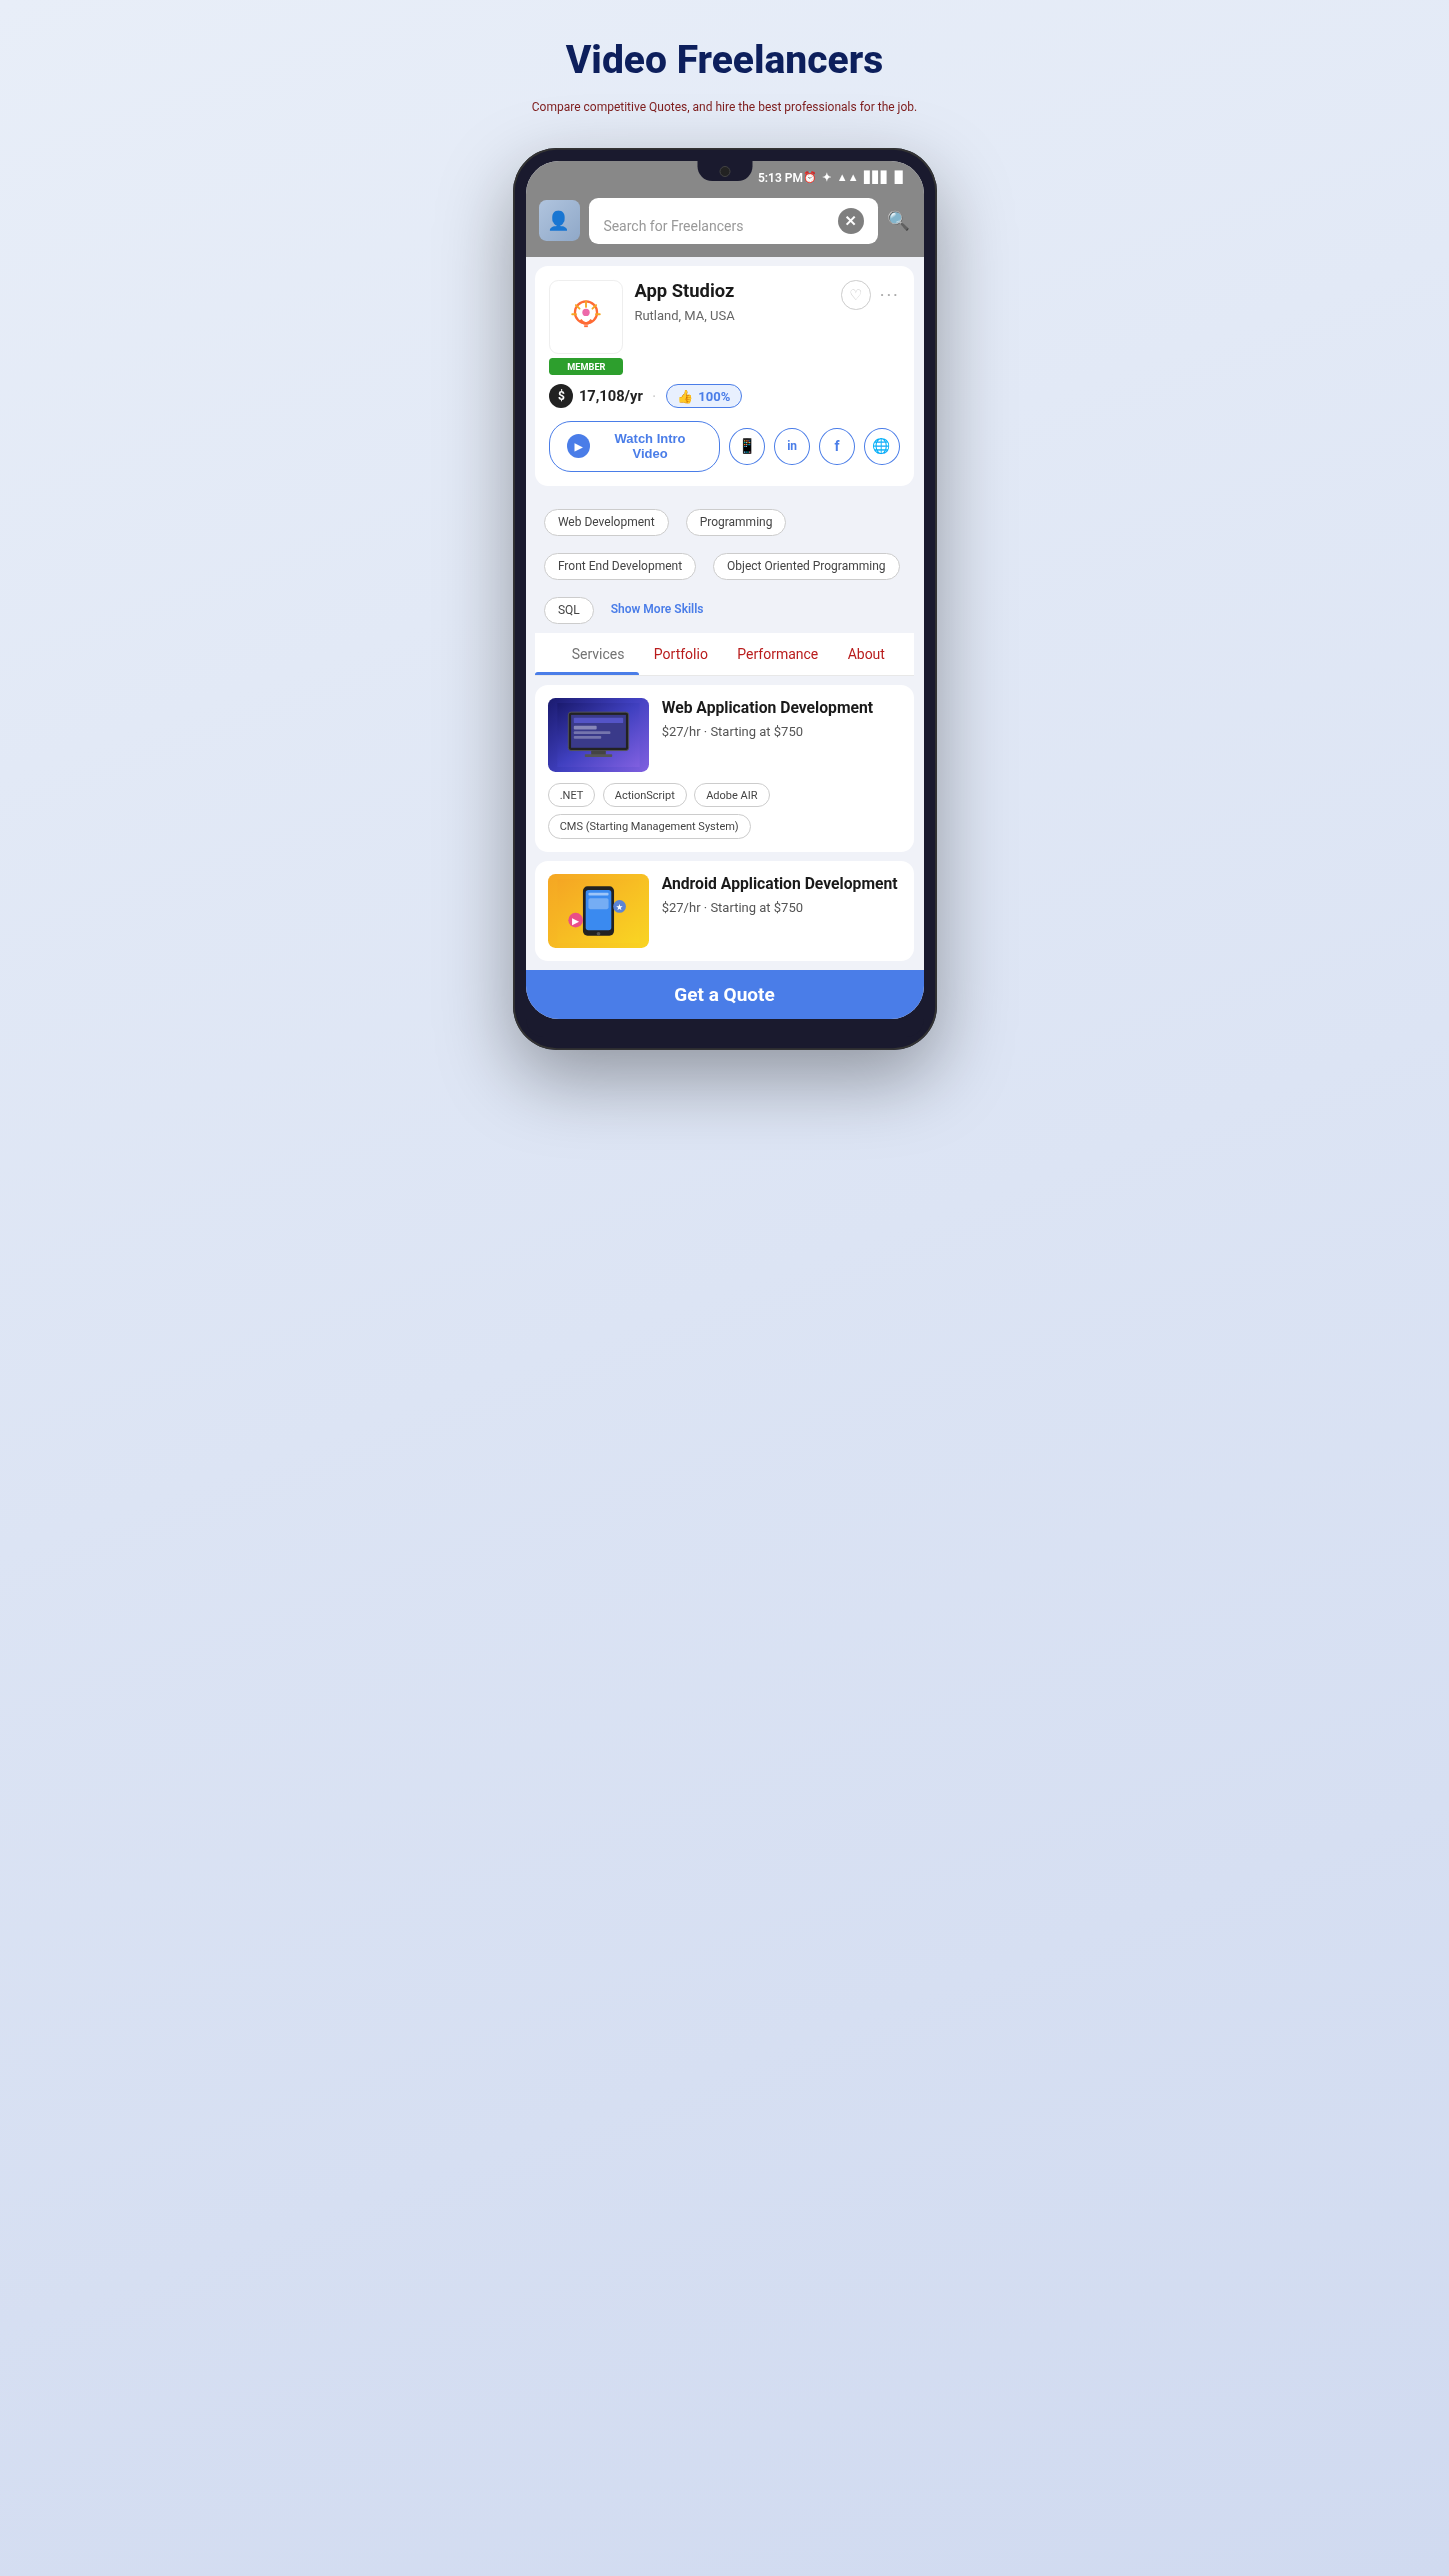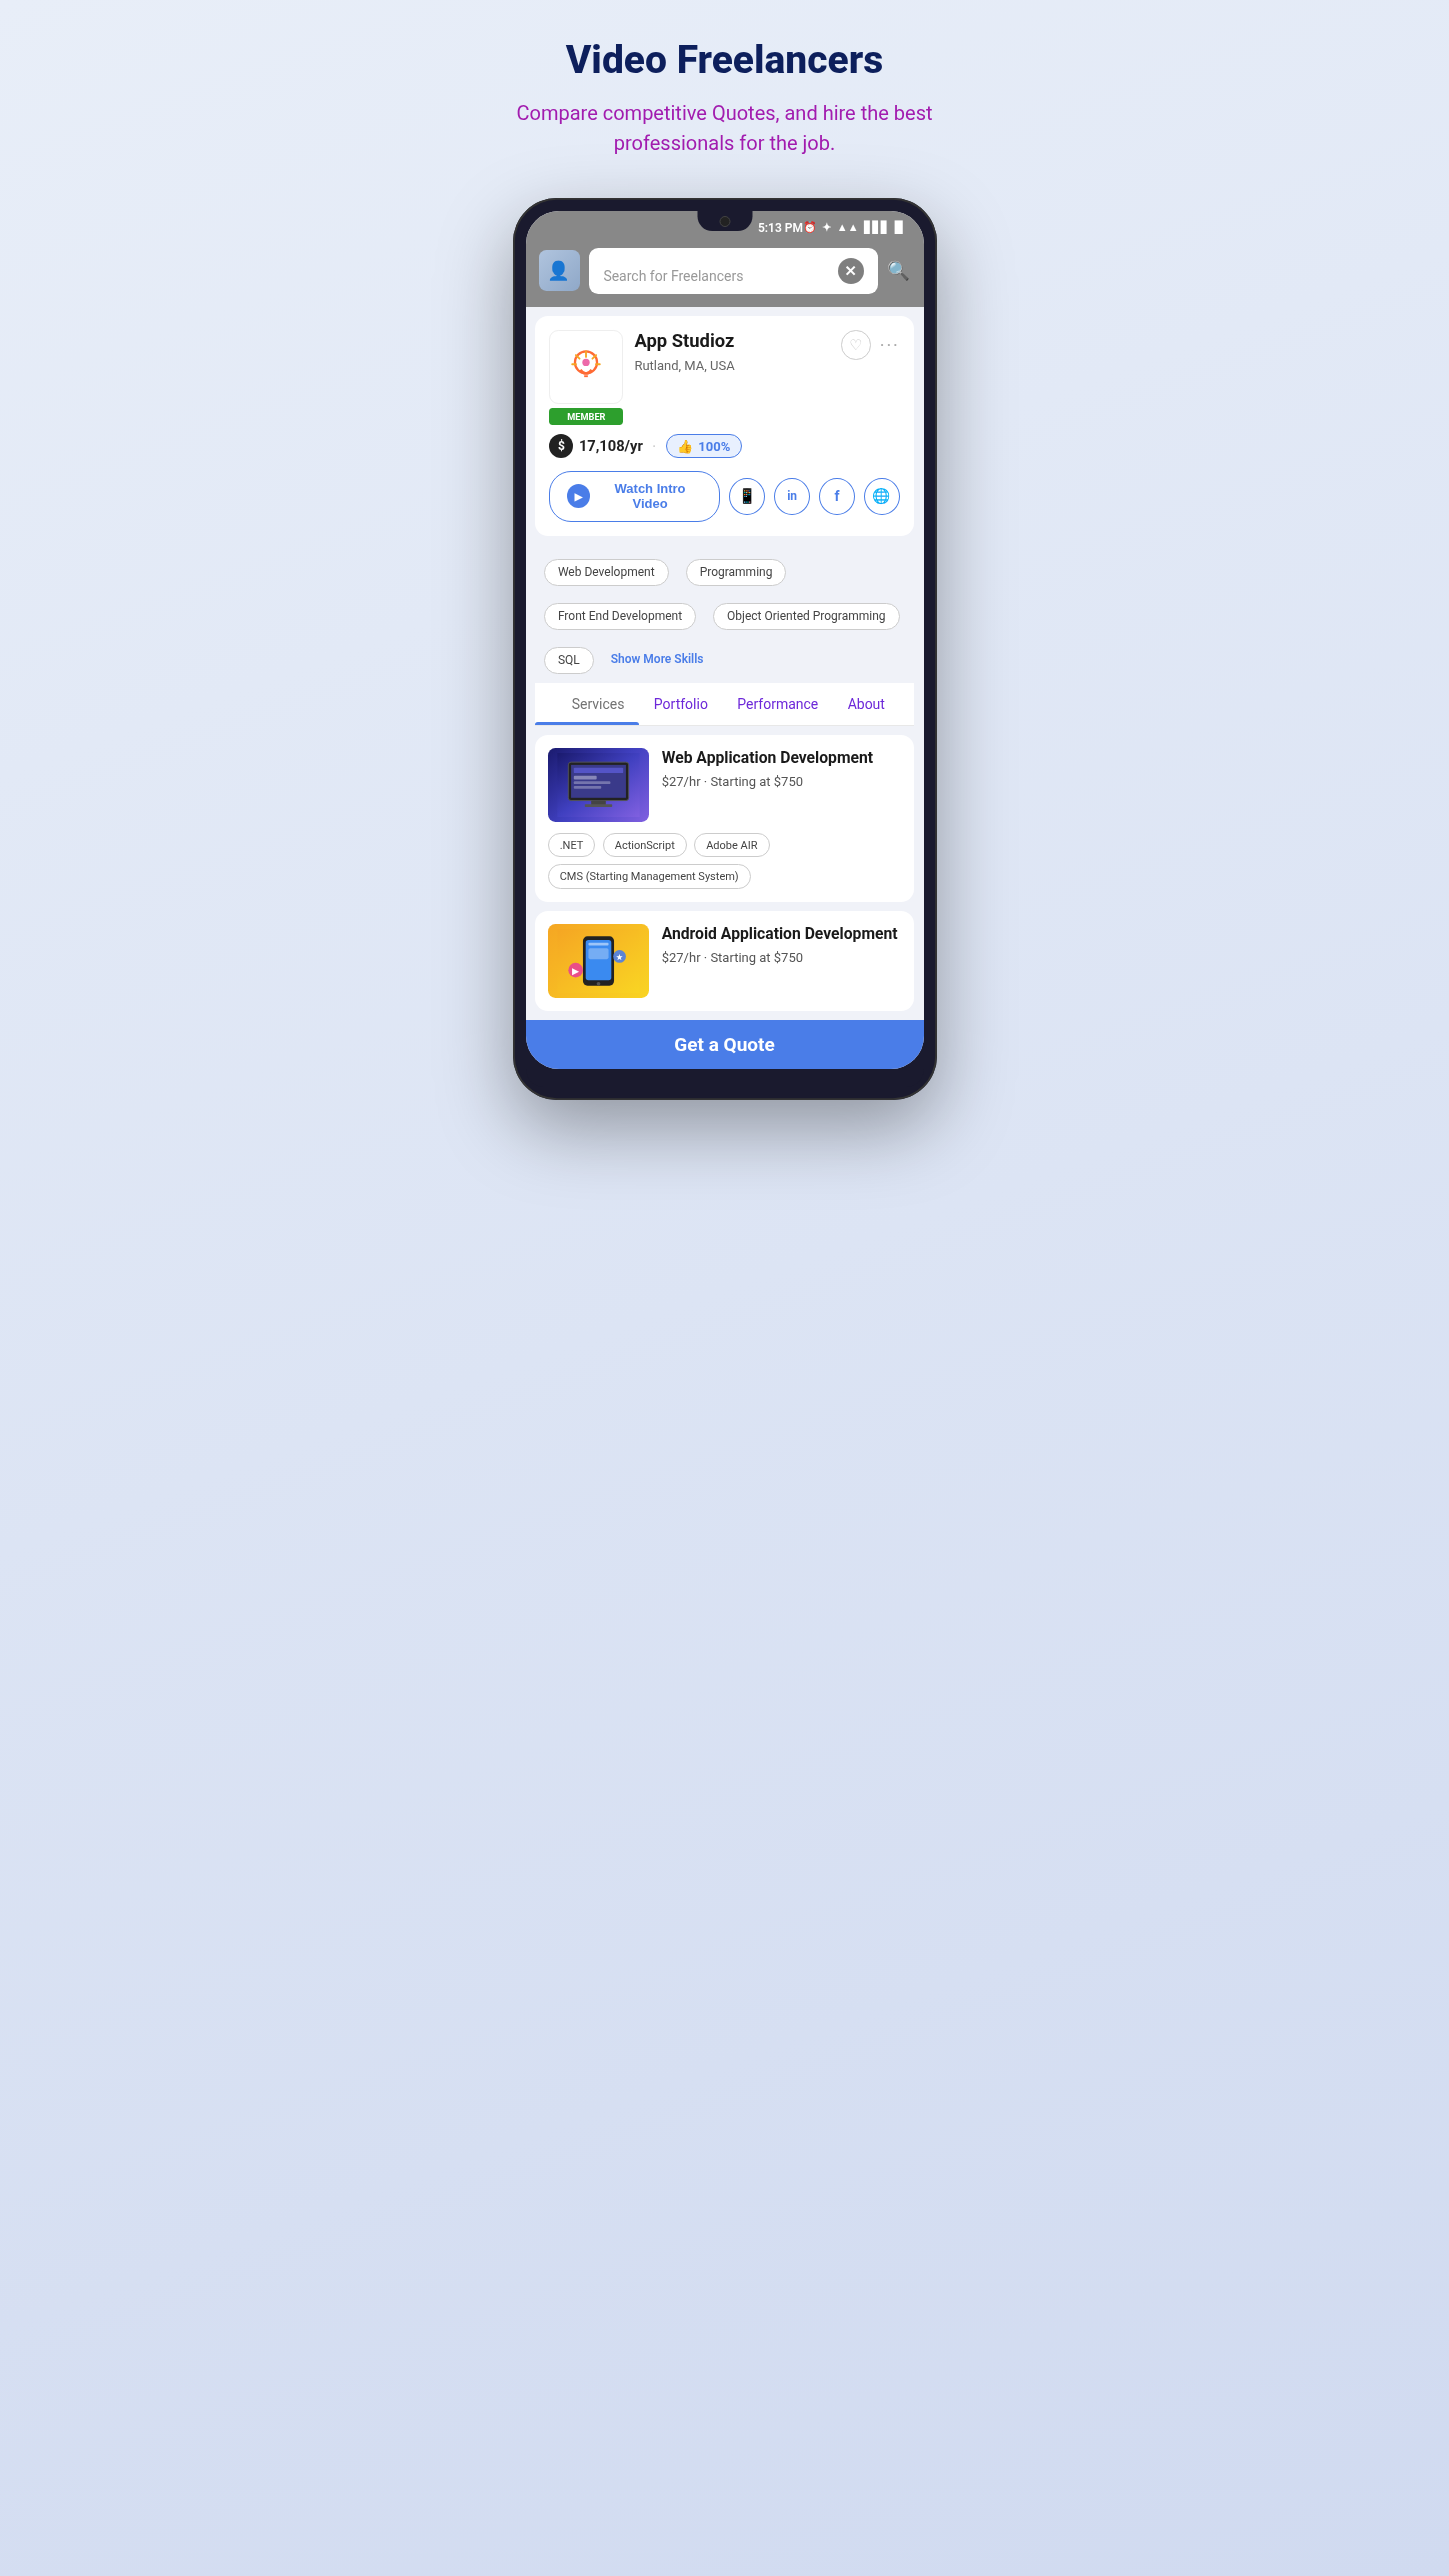--- a/index.html
+++ b/index.html
@@ -26,25 +26,25 @@
     .hero-title {
       font-size: 39px;
       font-weight: 800;
       color: #0d1f5c;
       text-align: center;
       margin-bottom: 14.7px;
       line-height: 1.2;
     }
 
     .hero-subtitle {
-      font-size: 20px;
-      color: #a21caf;
+      font-size: 12px;
+      color: #7f1d1d;
       text-align: center;
       line-height: 1.5;
-      margin-bottom: 40px;
+      margin-bottom: 32px;
       max-width: 424px;
     }
 
     
     .phone-shell {
       width: 424px;
       background: #1a1a2e;
       border-radius: 44px;
       padding: 13px;
       box-shadow:
@@ -374,21 +374,21 @@
     .tabs-row {
       display: flex;
       background: #fff;
       border-bottom: 0.9px solid #e8e8e8;
       margin: 0 0 9.2px;
     }
 
     .tab-item {
       padding: 13px 14.7px;
       font-size: 14px;
-      color: #6d28d9;
+      color: #b91c1c;
       cursor: pointer;
       position: relative;
       white-space: nowrap;
     }
 
     .tab-item.active {
       color: #737373;
       font-weight: 400;
       padding-left: 37px;
     }

